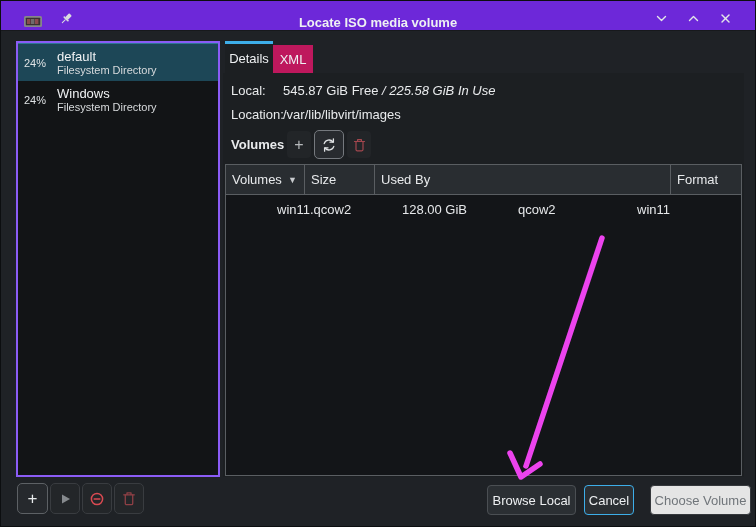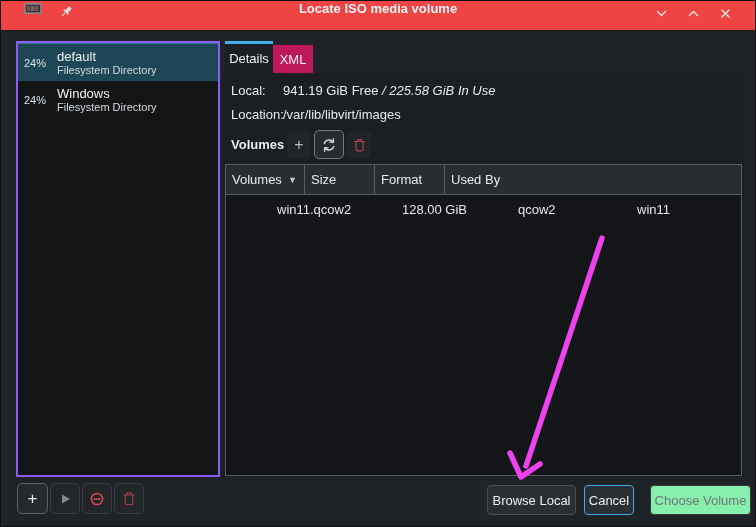--- a/index.html
+++ b/index.html
@@ -6,22 +6,22 @@
   html,body { background:#111; }
   .window {
     position:relative; width:756px; height:527px; overflow:hidden;
     background:#1f2226; border:1px solid #0c0e10;
     font-family:"Liberation Sans","DejaVu Sans",sans-serif;
     color:#e9ebed; font-size:13px;
   }
   
   .titlebar {
     position:absolute; left:0; top:0; right:0; height:30px;
-    background:#ef4444; border-bottom:1px solid #17191c;
-    display:flex; align-items:flex-start; padding:0 18px;
+    background:#6d28d9; border-bottom:1px solid #17191c;
+    display:flex; align-items:flex-end; padding:0 18px;
   }
   .titlebar .app-logo { width:20px; height:16px; margin-left:4px; }
   .titlebar .pin-btn { width:22px; height:22px; margin-left:12px; display:flex; align-items:center; justify-content:center; }
   .titlebar .title {
     position:absolute; left:0; right:0; text-align:center;
     font-weight:bold; font-size:13px; color:#eef1f3; pointer-events:none;
   }
   .win-controls { margin-left:auto; display:flex; gap:8px; z-index:2; }
   .win-btn { width:24px; height:24px; display:flex; align-items:center; justify-content:center; }
   
@@ -87,21 +87,21 @@
   .ptb-stop { left:81px; width:30px; }
   .ptb-del { left:113px; width:30px; }
   
   .foot-btn {
     position:absolute; top:484px; height:30px; border-radius:4px;
     display:flex; align-items:center; justify-content:center;
     background:#2b2f33; border:1px solid #4b4f53; color:#eef0f2; font-size:13px;
   }
   .btn-browse { left:486px; width:89px; }
   .btn-cancel { left:583px; width:50px; border:1px solid #3daee9; }
-  .btn-choose { left:649px; width:101px; background:#86efac; border-color:#35383c; color:#70757a; }
+  .btn-choose { left:649px; width:101px; background:#e5e5e5; border-color:#35383c; color:#70757a; }
   
   .arrow-overlay { position:absolute; inset:0; pointer-events:none; z-index:10; }
 </style>
 </head>
 <body>
 
 <div class="window">
 
   <div class="titlebar">
     <svg class="app-logo" viewBox="0 0 20 16">
@@ -157,21 +157,21 @@
       </div>
     </div>
   </div>
 
   <div class="tab-details">Details</div>
   <div class="tab-xml">XML</div>
 
   <div class="page"></div>
 
   <span class="field-label lbl-size">Local:</span>
-  <span class="field-label val-size"><span>941.19 GiB Free </span><span class="used">/ 225.58 GiB In Use</span></span>
+  <span class="field-label val-size"><span>545.87 GiB Free </span><span class="used">/ 225.58 GiB In Use</span></span>
 
   <span class="field-label lbl-loc">Location:</span>
   <span class="field-label val-loc">/var/lib/libvirt/images</span>
 
   <span class="field-label lbl-volumes">Volumes</span>
 
   <div class="vtb-btn vtb-add">
       <span>+</span>
     </div>
   <div class="vtb-btn vtb-refresh">
@@ -192,25 +192,25 @@
 
   <div class="vol-table">
     <div class="vt-header">
       <div class="vt-hcell vt-c1">
         <span>Volumes</span>
         <span class="sort-arrow">▼</span>
       </div>
       <div class="vt-hcell vt-c2">
           <span>Size</span>
         </div>
+      <div class="vt-hcell vt-c4">
+          <span>Used By</span>
+        </div>
       <div class="vt-hcell vt-c3">
           <span>Format</span>
-        </div>
-      <div class="vt-hcell vt-c4">
-          <span>Used By</span>
         </div>
     </div>
     <div class="vt-row">
       <div class="vt-cell vt-c1">win11.qcow2</div>
       <div class="vt-cell vt-c2">128.00 GiB</div>
       <div class="vt-cell vt-c3">qcow2</div>
       <div class="vt-cell vt-c4">win11</div>
     </div>
   </div>
 

